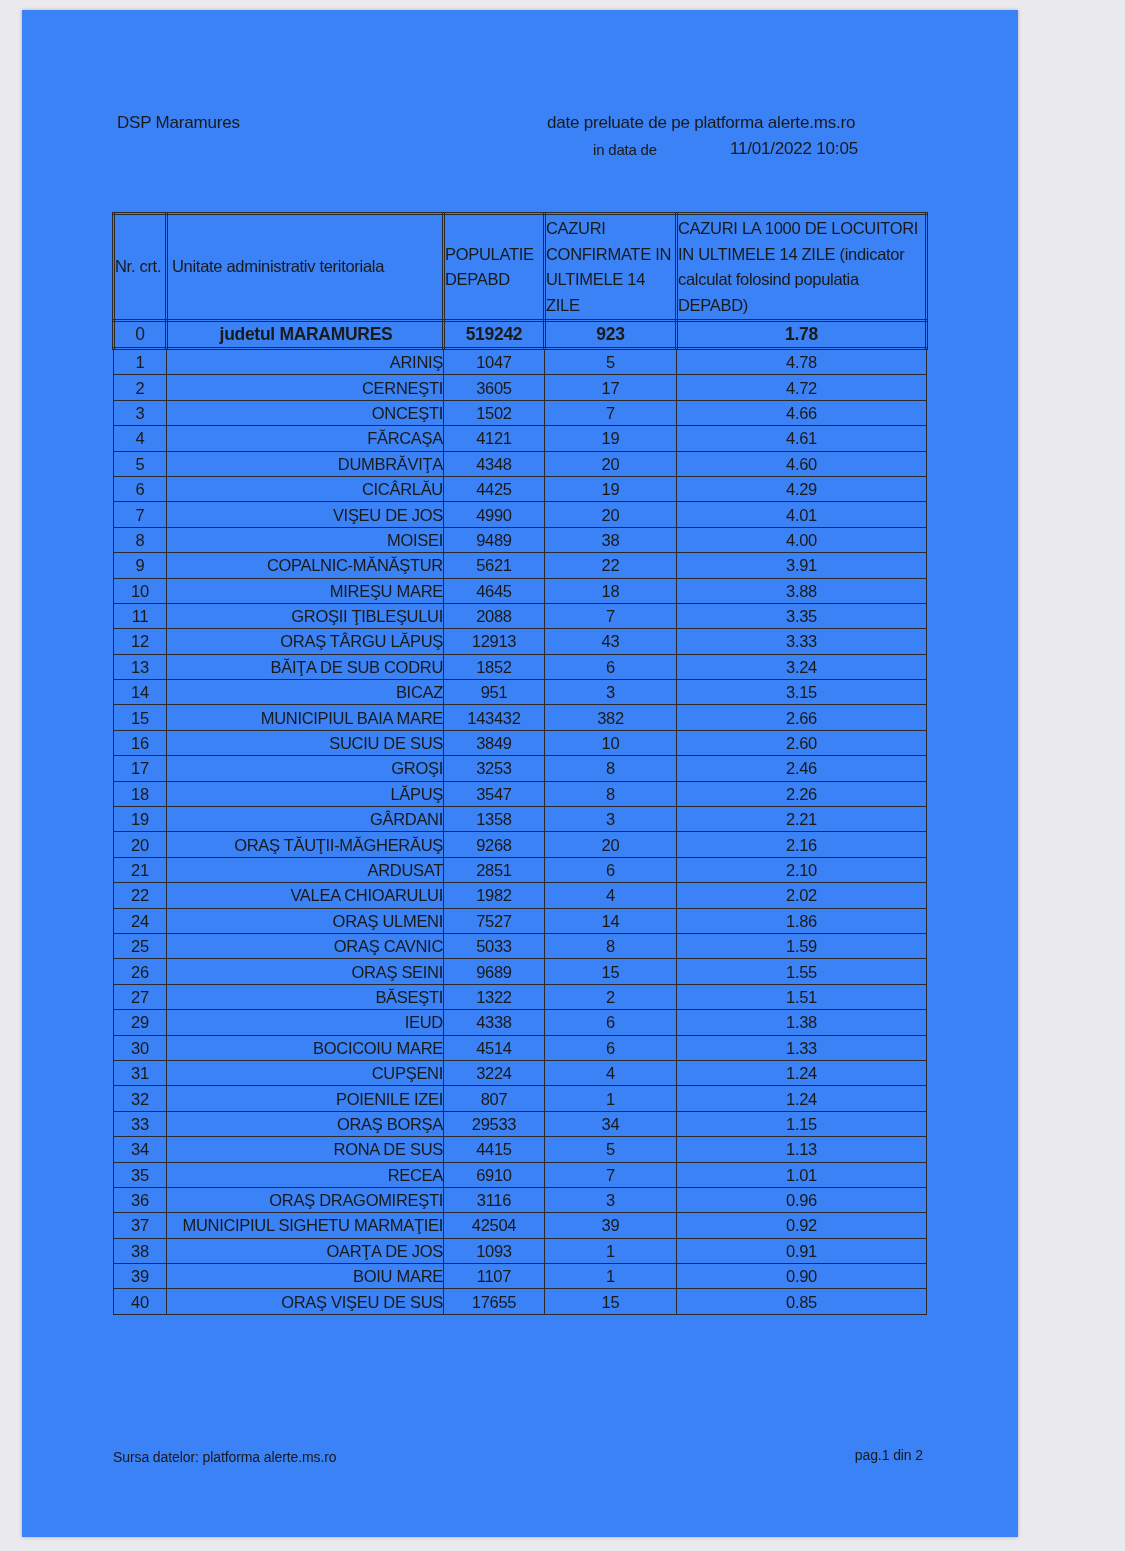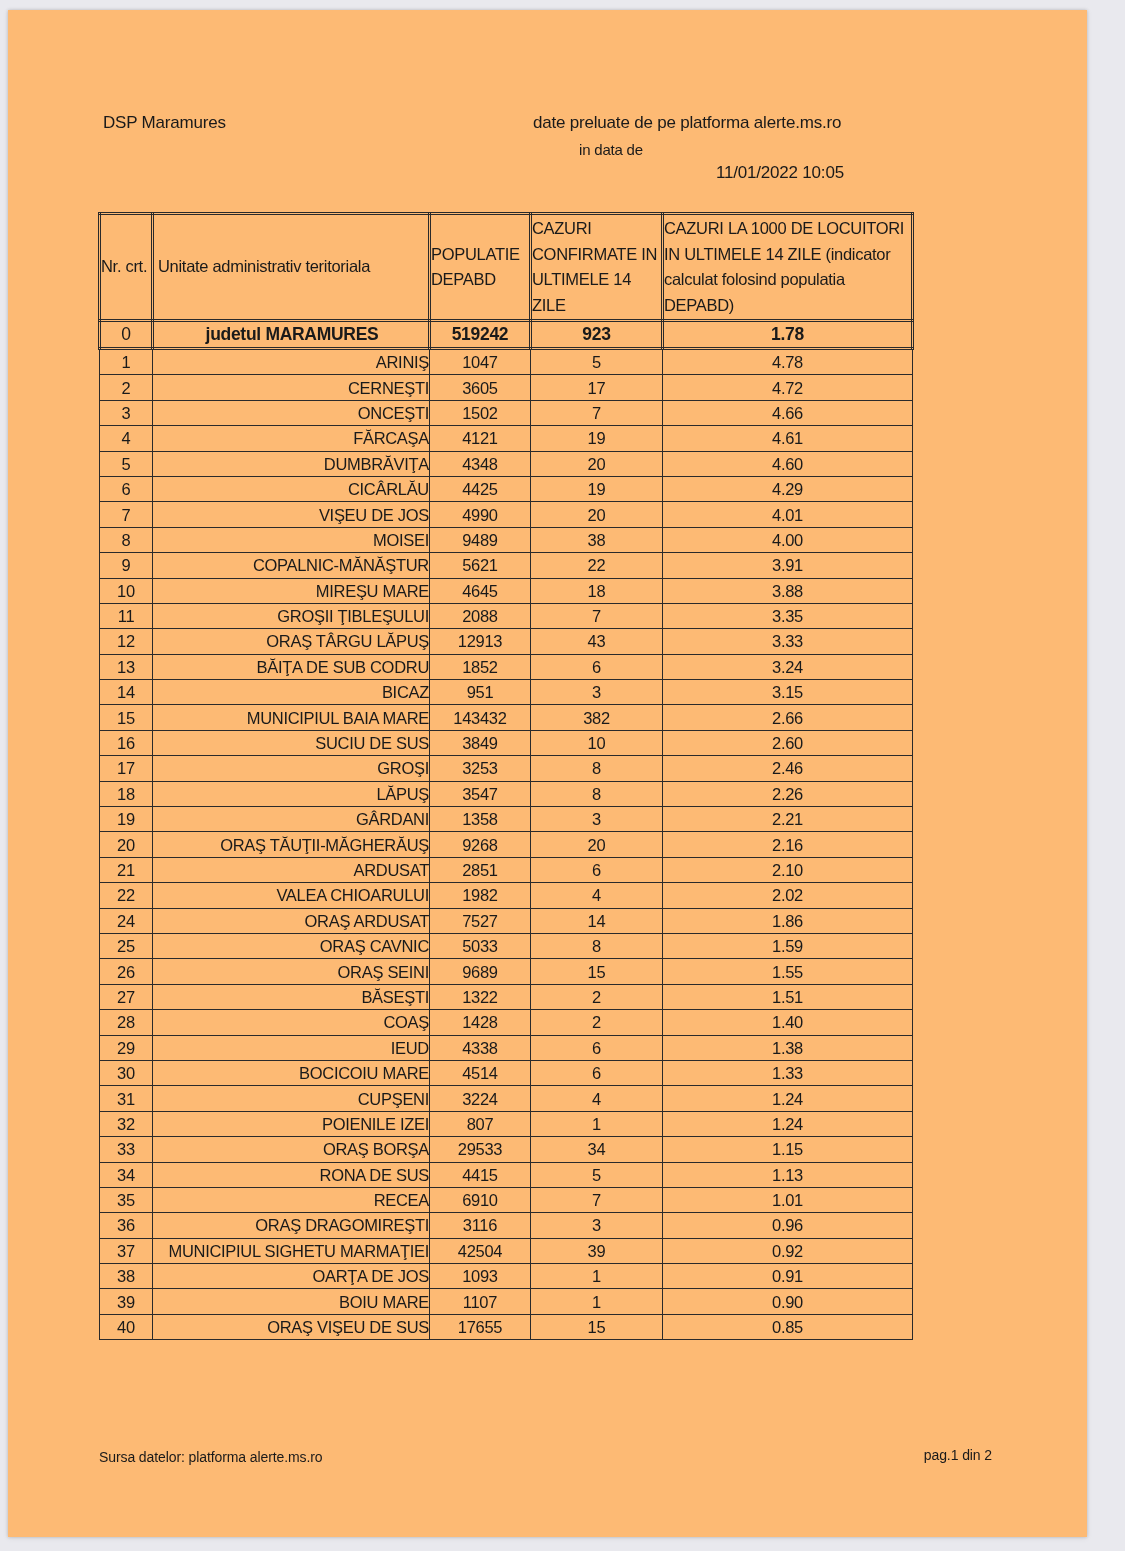--- a/index.html
+++ b/index.html
@@ -10,25 +10,25 @@
       width: 1125px;
       height: 1551px;
       background: #e9e9ee;
       position: relative;
       overflow: hidden;
       font-family: "Liberation Sans", "DejaVu Sans", sans-serif;
       color: #1a1a1a;
     }
     .page {
       position: absolute;
-      left: 8px;
+      left: 22px;
       top: 10px;
-      width: 1079px;
+      width: 996px;
       height: 1527px;
-      background: #fdba74;
+      background: #3b82f6;
       box-shadow: 0 0 3px rgba(0,0,0,0.18), 0 1px 6px rgba(0,0,0,0.08);
     }
     .hdr-left {
       position: absolute;
       left: 95px;
       top: 103px;
       font-size: 17px;
       letter-spacing: -0.2px;
     }
     .hdr-right {
@@ -44,21 +44,20 @@
       top: 131px;
       font-size: 15px;
       letter-spacing: -0.2px;
     }
     .hdr-date-value {
       position: absolute;
       left: 708px;
       top: 129px;
       font-size: 17px;
       letter-spacing: -0.2px;
-      margin-top: 24px;
     }
     .footer-left {
       position: absolute;
       left: 91px;
       top: 1439px;
       font-size: 14px;
       letter-spacing: -0.1px;
     }
     .footer-right {
       position: absolute;
@@ -369,21 +368,21 @@
             <td class="name">
               <span class="cell-inner">VALEA CHIOARULUI</span>
             </td>
             <td>1982</td>
             <td>4</td>
             <td>2.02</td>
           </tr>
           <tr class="body-row">
             <td>24</td>
             <td class="name">
-              <span class="cell-inner">ORAŞ ARDUSAT</span>
+              <span class="cell-inner">ORAŞ ULMENI</span>
             </td>
             <td>7527</td>
             <td>14</td>
             <td>1.86</td>
           </tr>
           <tr class="body-row">
             <td>25</td>
             <td class="name">
               <span class="cell-inner">ORAŞ CAVNIC</span>
             </td>
@@ -401,29 +400,20 @@
             <td>1.55</td>
           </tr>
           <tr class="body-row">
             <td>27</td>
             <td class="name">
               <span class="cell-inner">BĂSEŞTI</span>
             </td>
             <td>1322</td>
             <td>2</td>
             <td>1.51</td>
-          </tr>
-          <tr class="body-row">
-            <td>28</td>
-            <td class="name">
-              <span class="cell-inner">COAŞ</span>
-            </td>
-            <td>1428</td>
-            <td>2</td>
-            <td>1.40</td>
           </tr>
           <tr class="body-row">
             <td>29</td>
             <td class="name">
               <span class="cell-inner">IEUD</span>
             </td>
             <td>4338</td>
             <td>6</td>
             <td>1.38</td>
           </tr>

